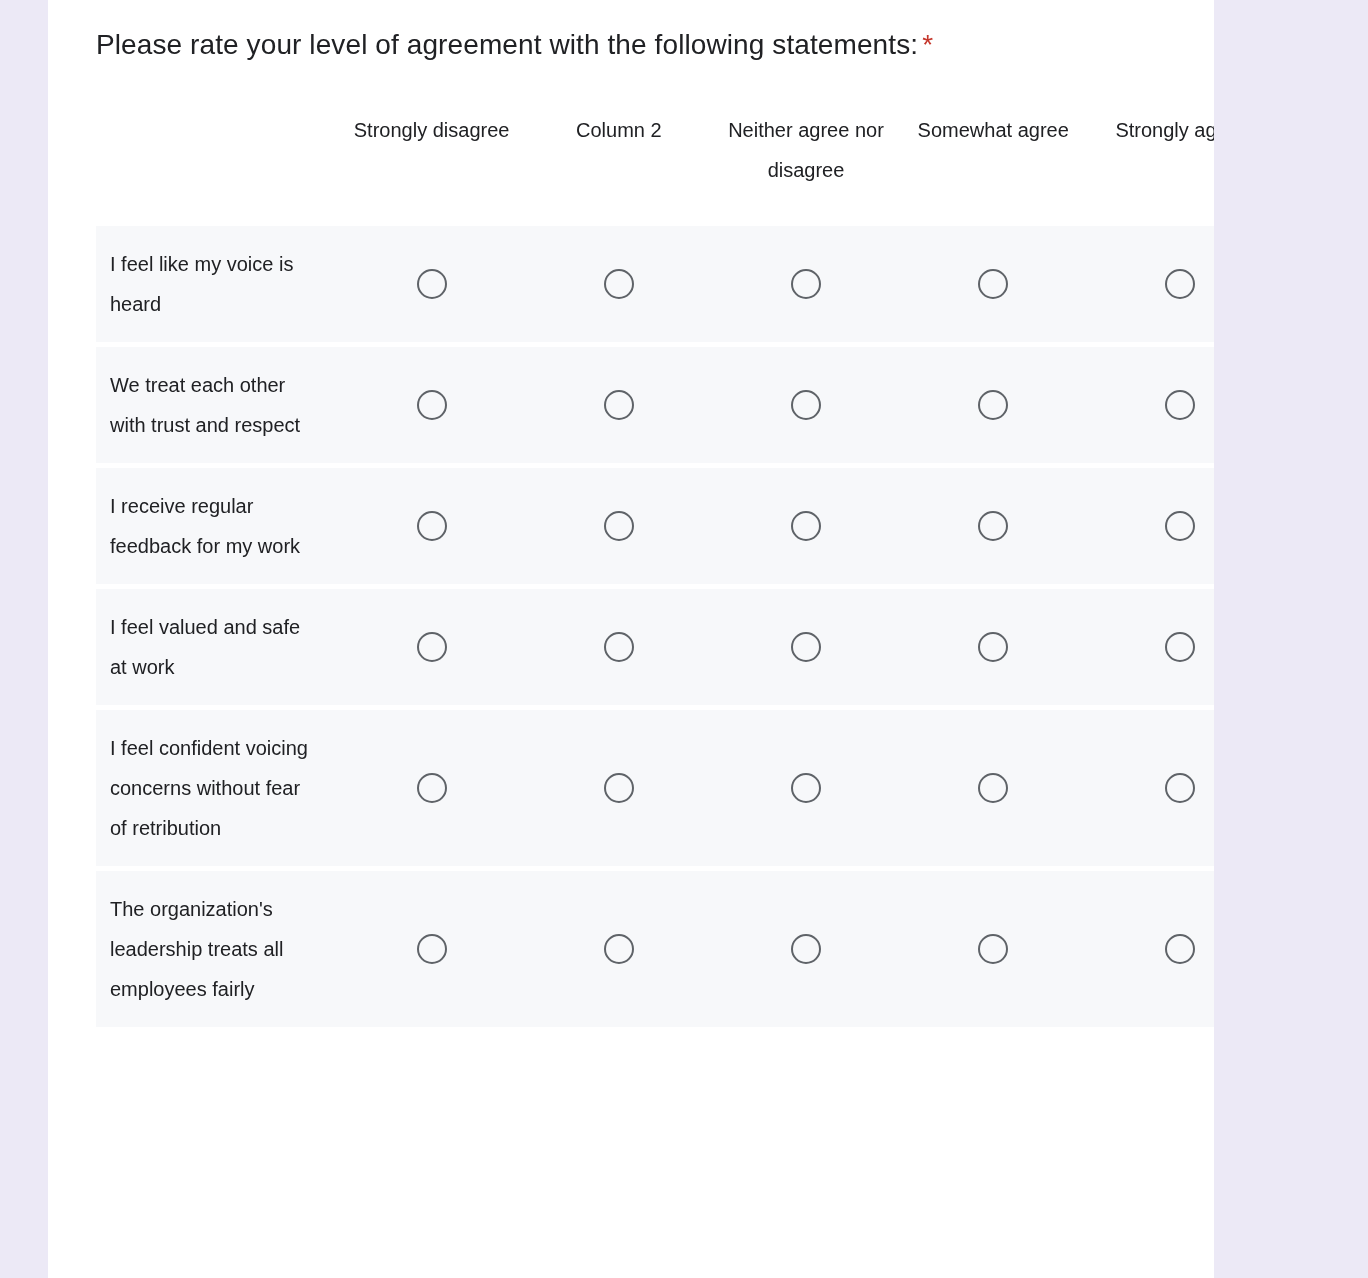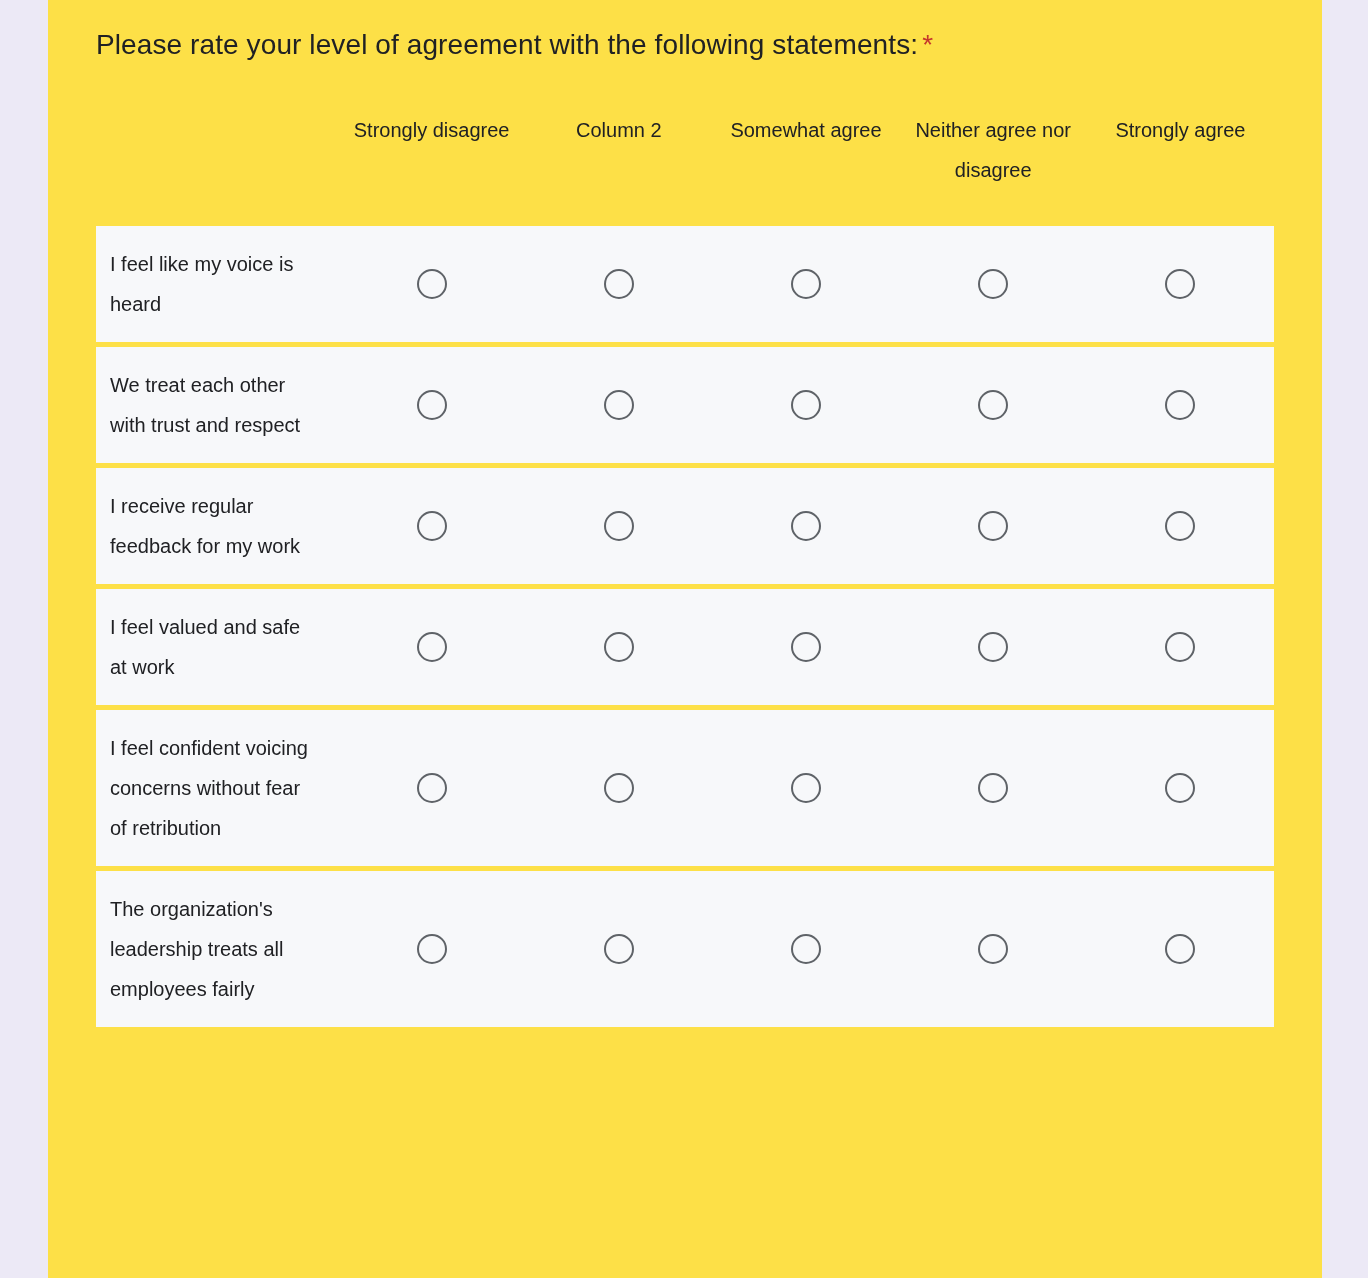--- a/index.html
+++ b/index.html
@@ -17,23 +17,23 @@
     position: absolute;
     inset: 0;
     background: #ece9f6;
   }
 
   
   .form-card {
     position: absolute;
     left: 48px;
     top: 0;
-    width: 1274px;
+    width: 1166px;
     height: 1278px;
-    background: #fde047;
+    background: #ffffff;
     box-sizing: border-box;
     overflow: hidden;
   }
 
   .card-inner {
     position: relative;
     padding: 0;
   }
 
   .question-title {
@@ -136,22 +136,22 @@
     <div class="question-title">
       <span>Please rate your level of agreement with the following statements:</span><span class="required-asterisk">*</span>
     </div>
 
     <div class="grid">
 
       <div class="grid-header">
         <div class="hdr-spacer"></div>
         <div class="hdr-cell">Strongly disagree</div>
         <div class="hdr-cell">Column 2</div>
+        <div class="hdr-cell">Neither agree nor disagree</div>
         <div class="hdr-cell">Somewhat agree</div>
-        <div class="hdr-cell">Neither agree nor disagree</div>
         <div class="hdr-cell">Strongly agree</div>
       </div>
 
       <div class="rows">
 
         <div class="grid-row">
           <div class="row-label">I feel like my voice is heard</div>
           <div class="row-cell">
               <span class="radio"></span>
             </div>

